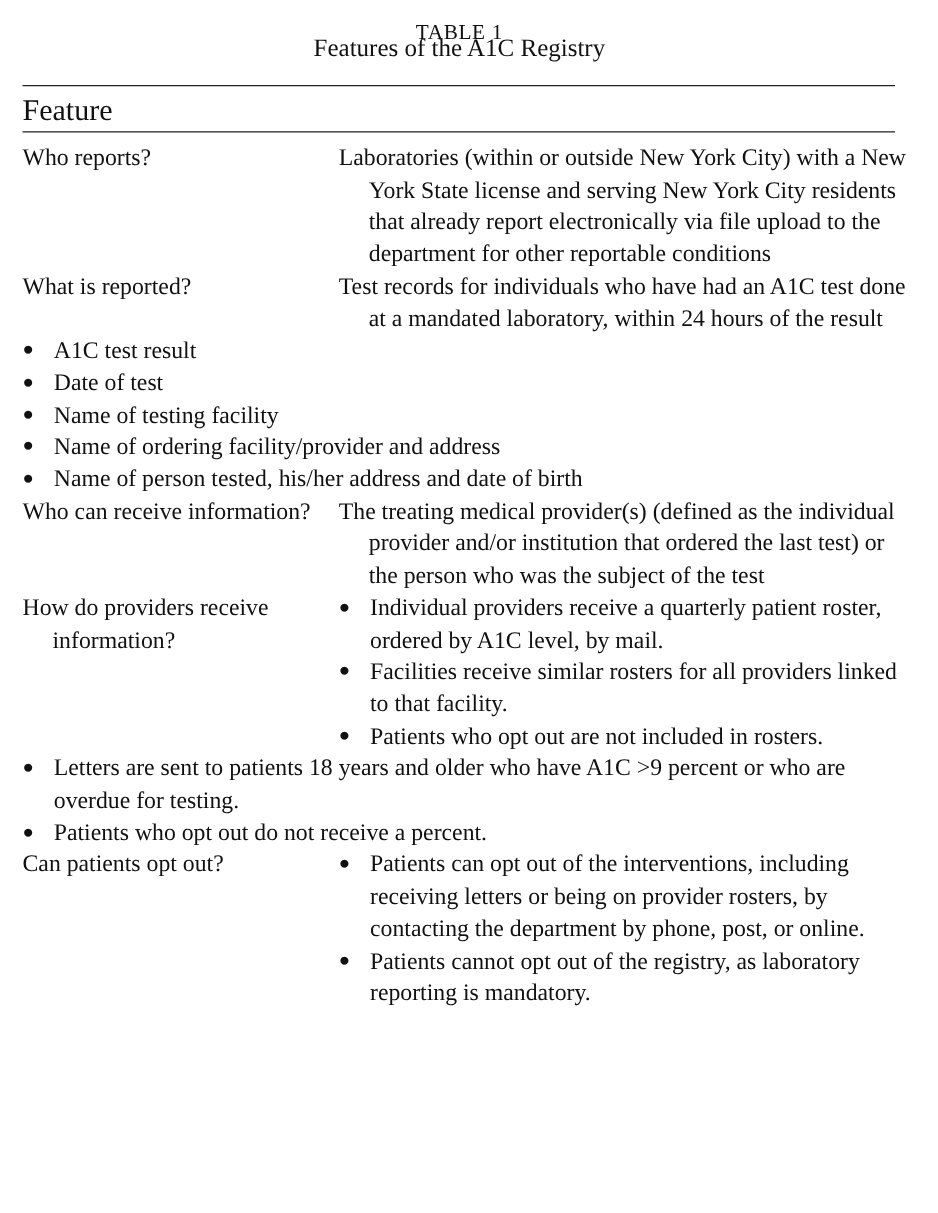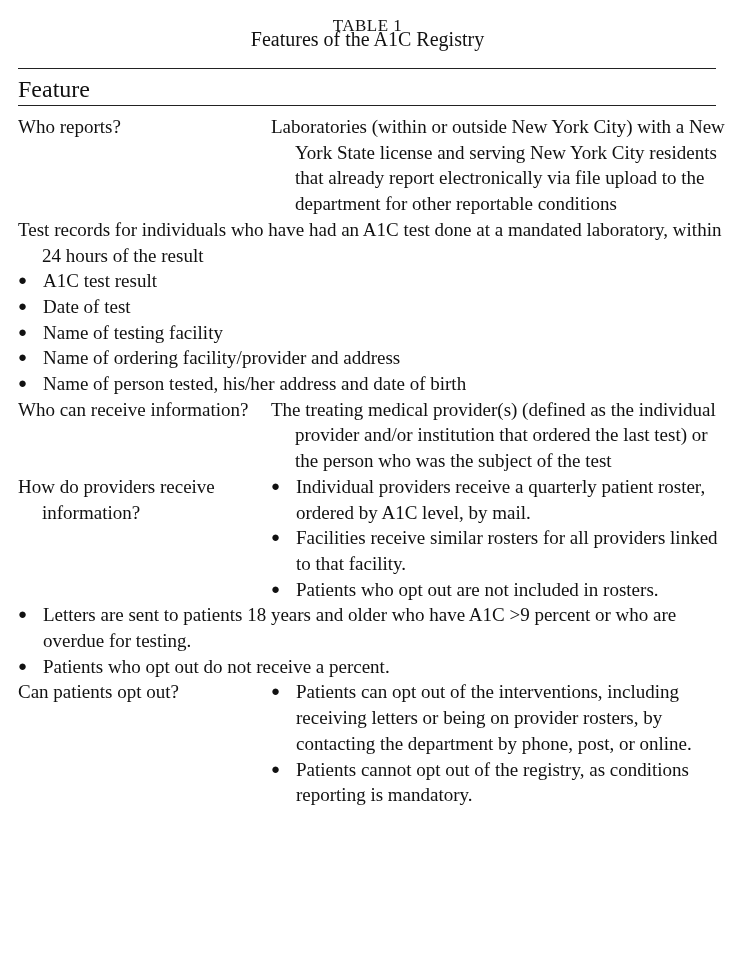--- a/index.html
+++ b/index.html
@@ -35,20 +35,21 @@
 <div class="rule rule-head"></div>
 
 <div class="rows">
   <div class="row">
     <div class="feature">Who reports?</div>
     <div class="desc">
         <div class="desc-text">Laboratories (within or outside New York City) with a New York State license and serving New York City residents that already report electronically via file upload to the department for other reportable conditions</div>
       </div>
   </div>
   <div class="row">
+    <div class="feature">What is reported?</div>
     <div class="desc">
         <div class="desc-text">Test records for individuals who have had an A1C test done at a mandated laboratory, within 24 hours of the result</div>
       </div>
   </div>
   <div class="row">
     <div class="desc">
       <div class="bullet-item">
           <span class="bullet">●</span>
           <span class="bullet-text">A1C test result</span>
         </div>
@@ -107,17 +108,17 @@
   </div>
   <div class="row">
     <div class="feature">Can patients opt out?</div>
     <div class="desc">
       <div class="bullet-item">
           <span class="bullet">●</span>
           <span class="bullet-text">Patients can opt out of the interventions, including receiving letters or being on provider rosters, by contacting the department by phone, post, or online.</span>
         </div>
       <div class="bullet-item">
           <span class="bullet">●</span>
-          <span class="bullet-text">Patients cannot opt out of the registry, as conditions reporting is mandatory.</span>
+          <span class="bullet-text">Patients cannot opt out of the registry, as laboratory reporting is mandatory.</span>
         </div>
     </div>
   </div>
 </div>
 
 </body></html>

